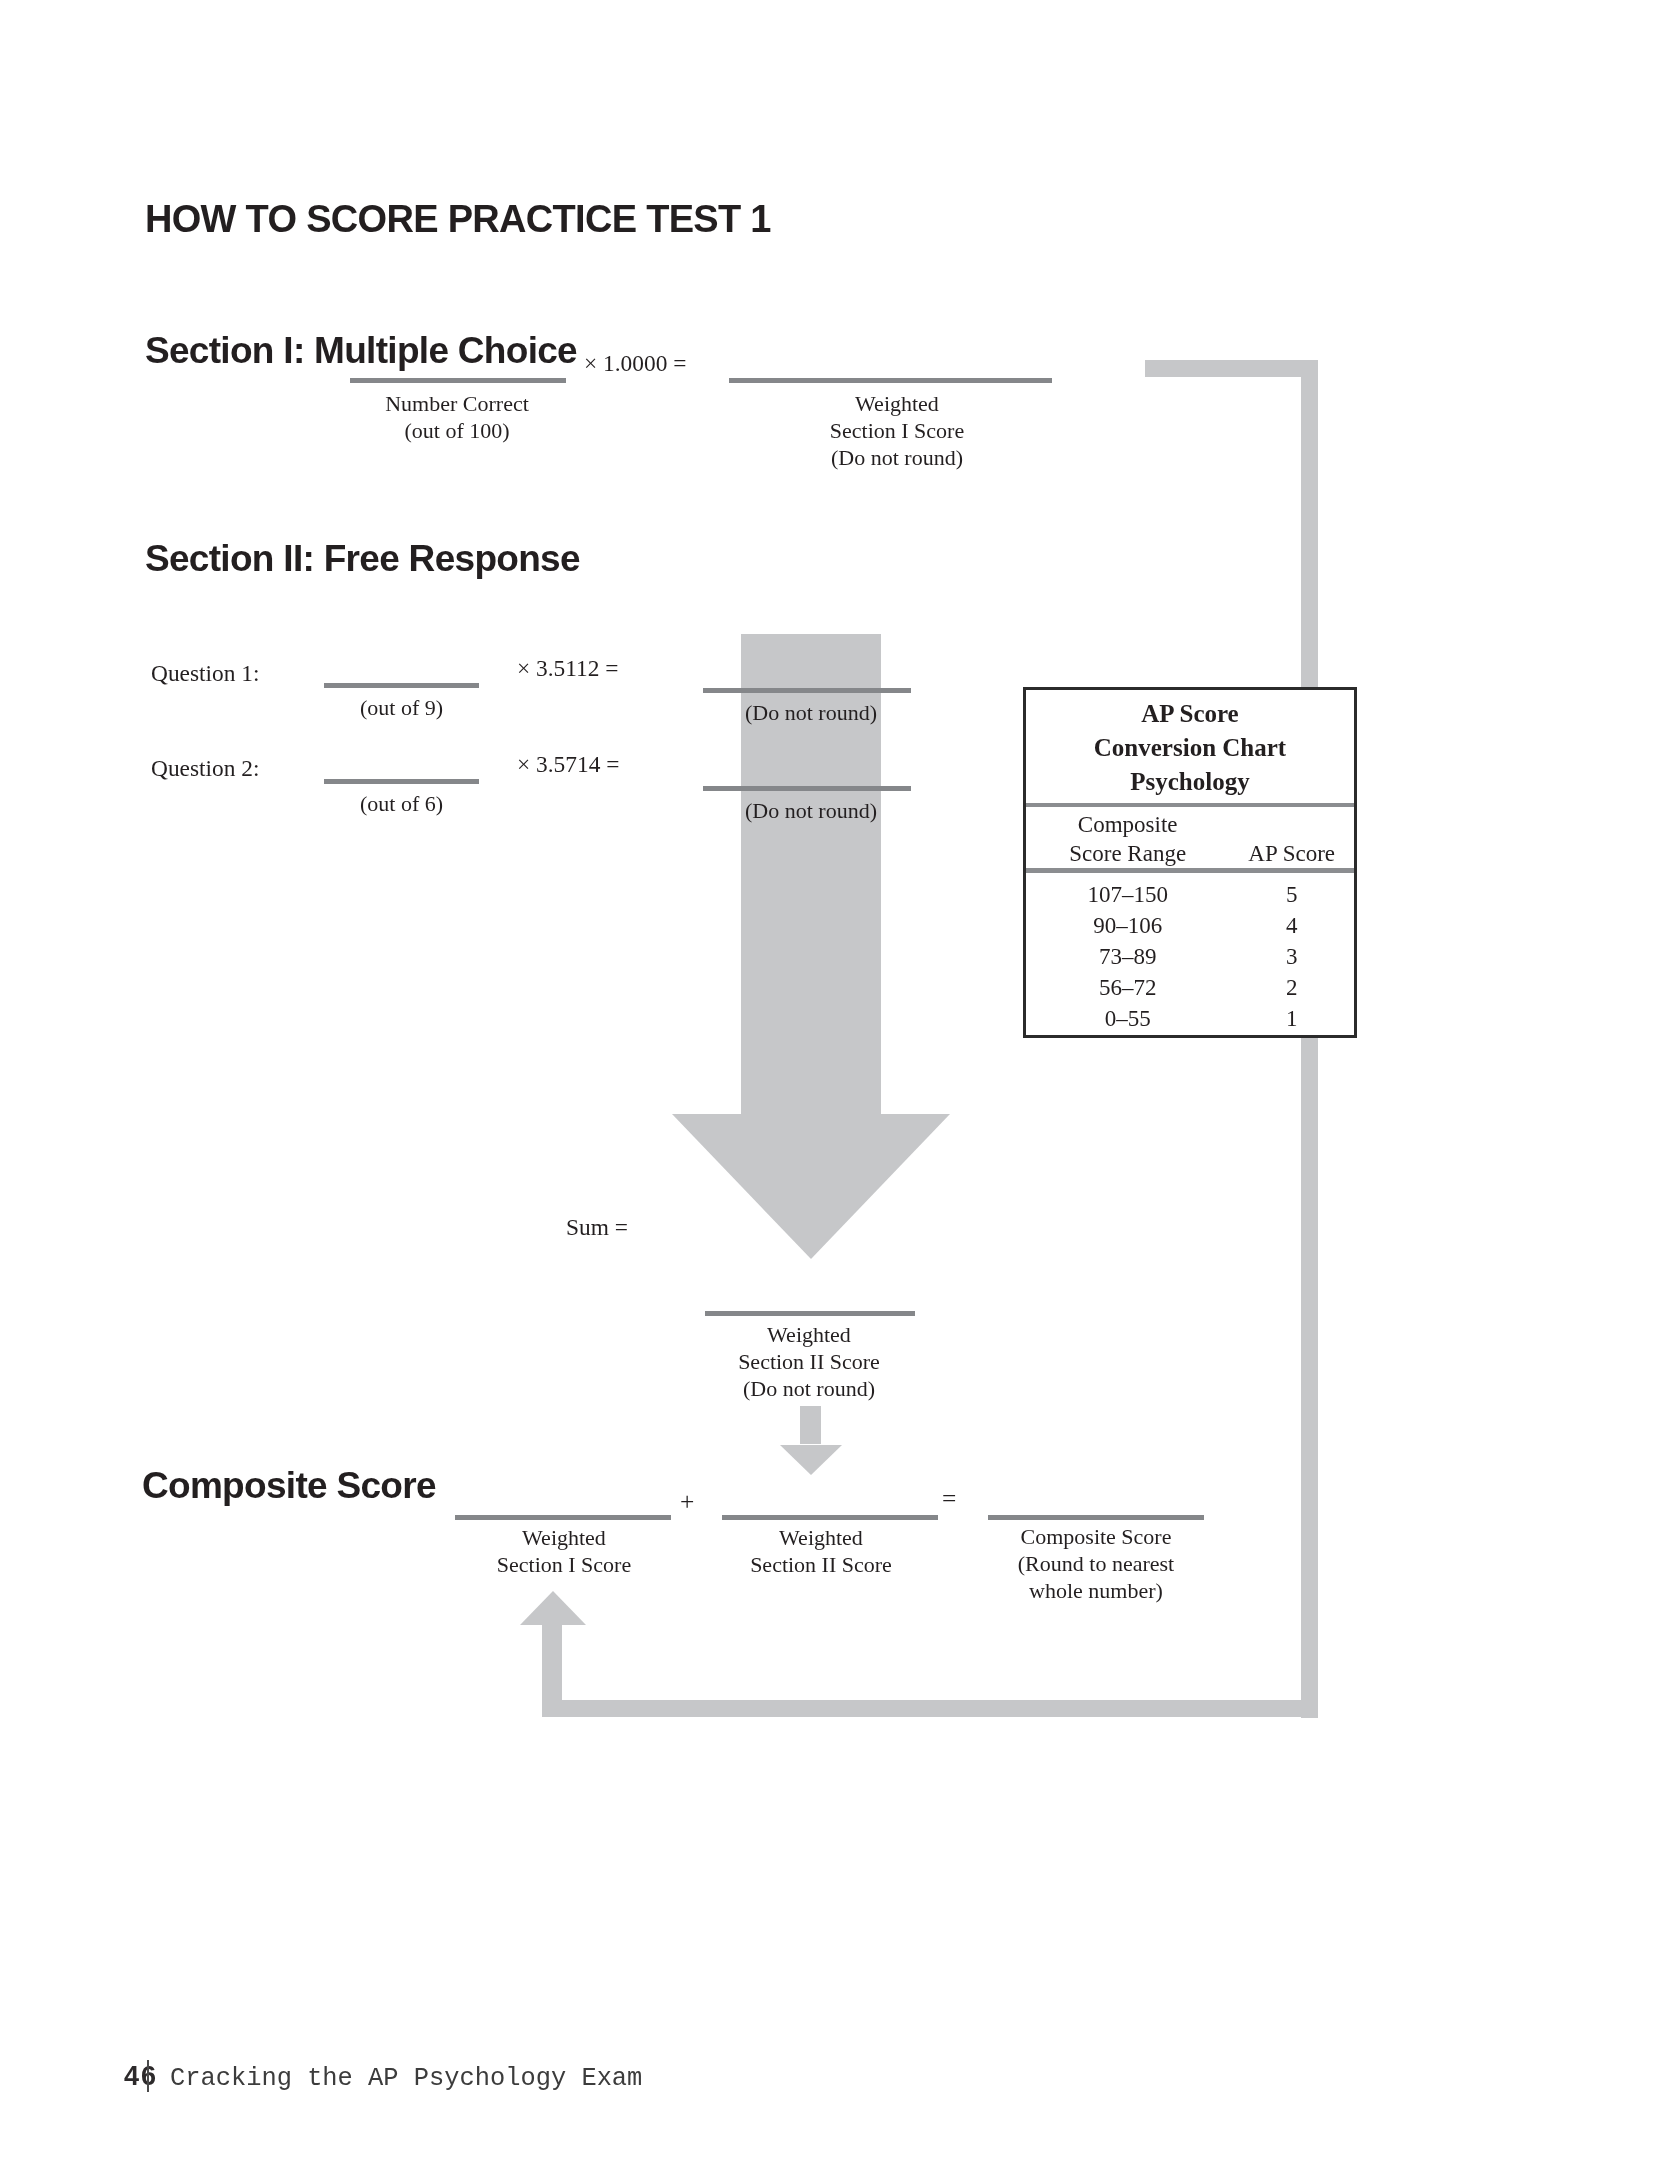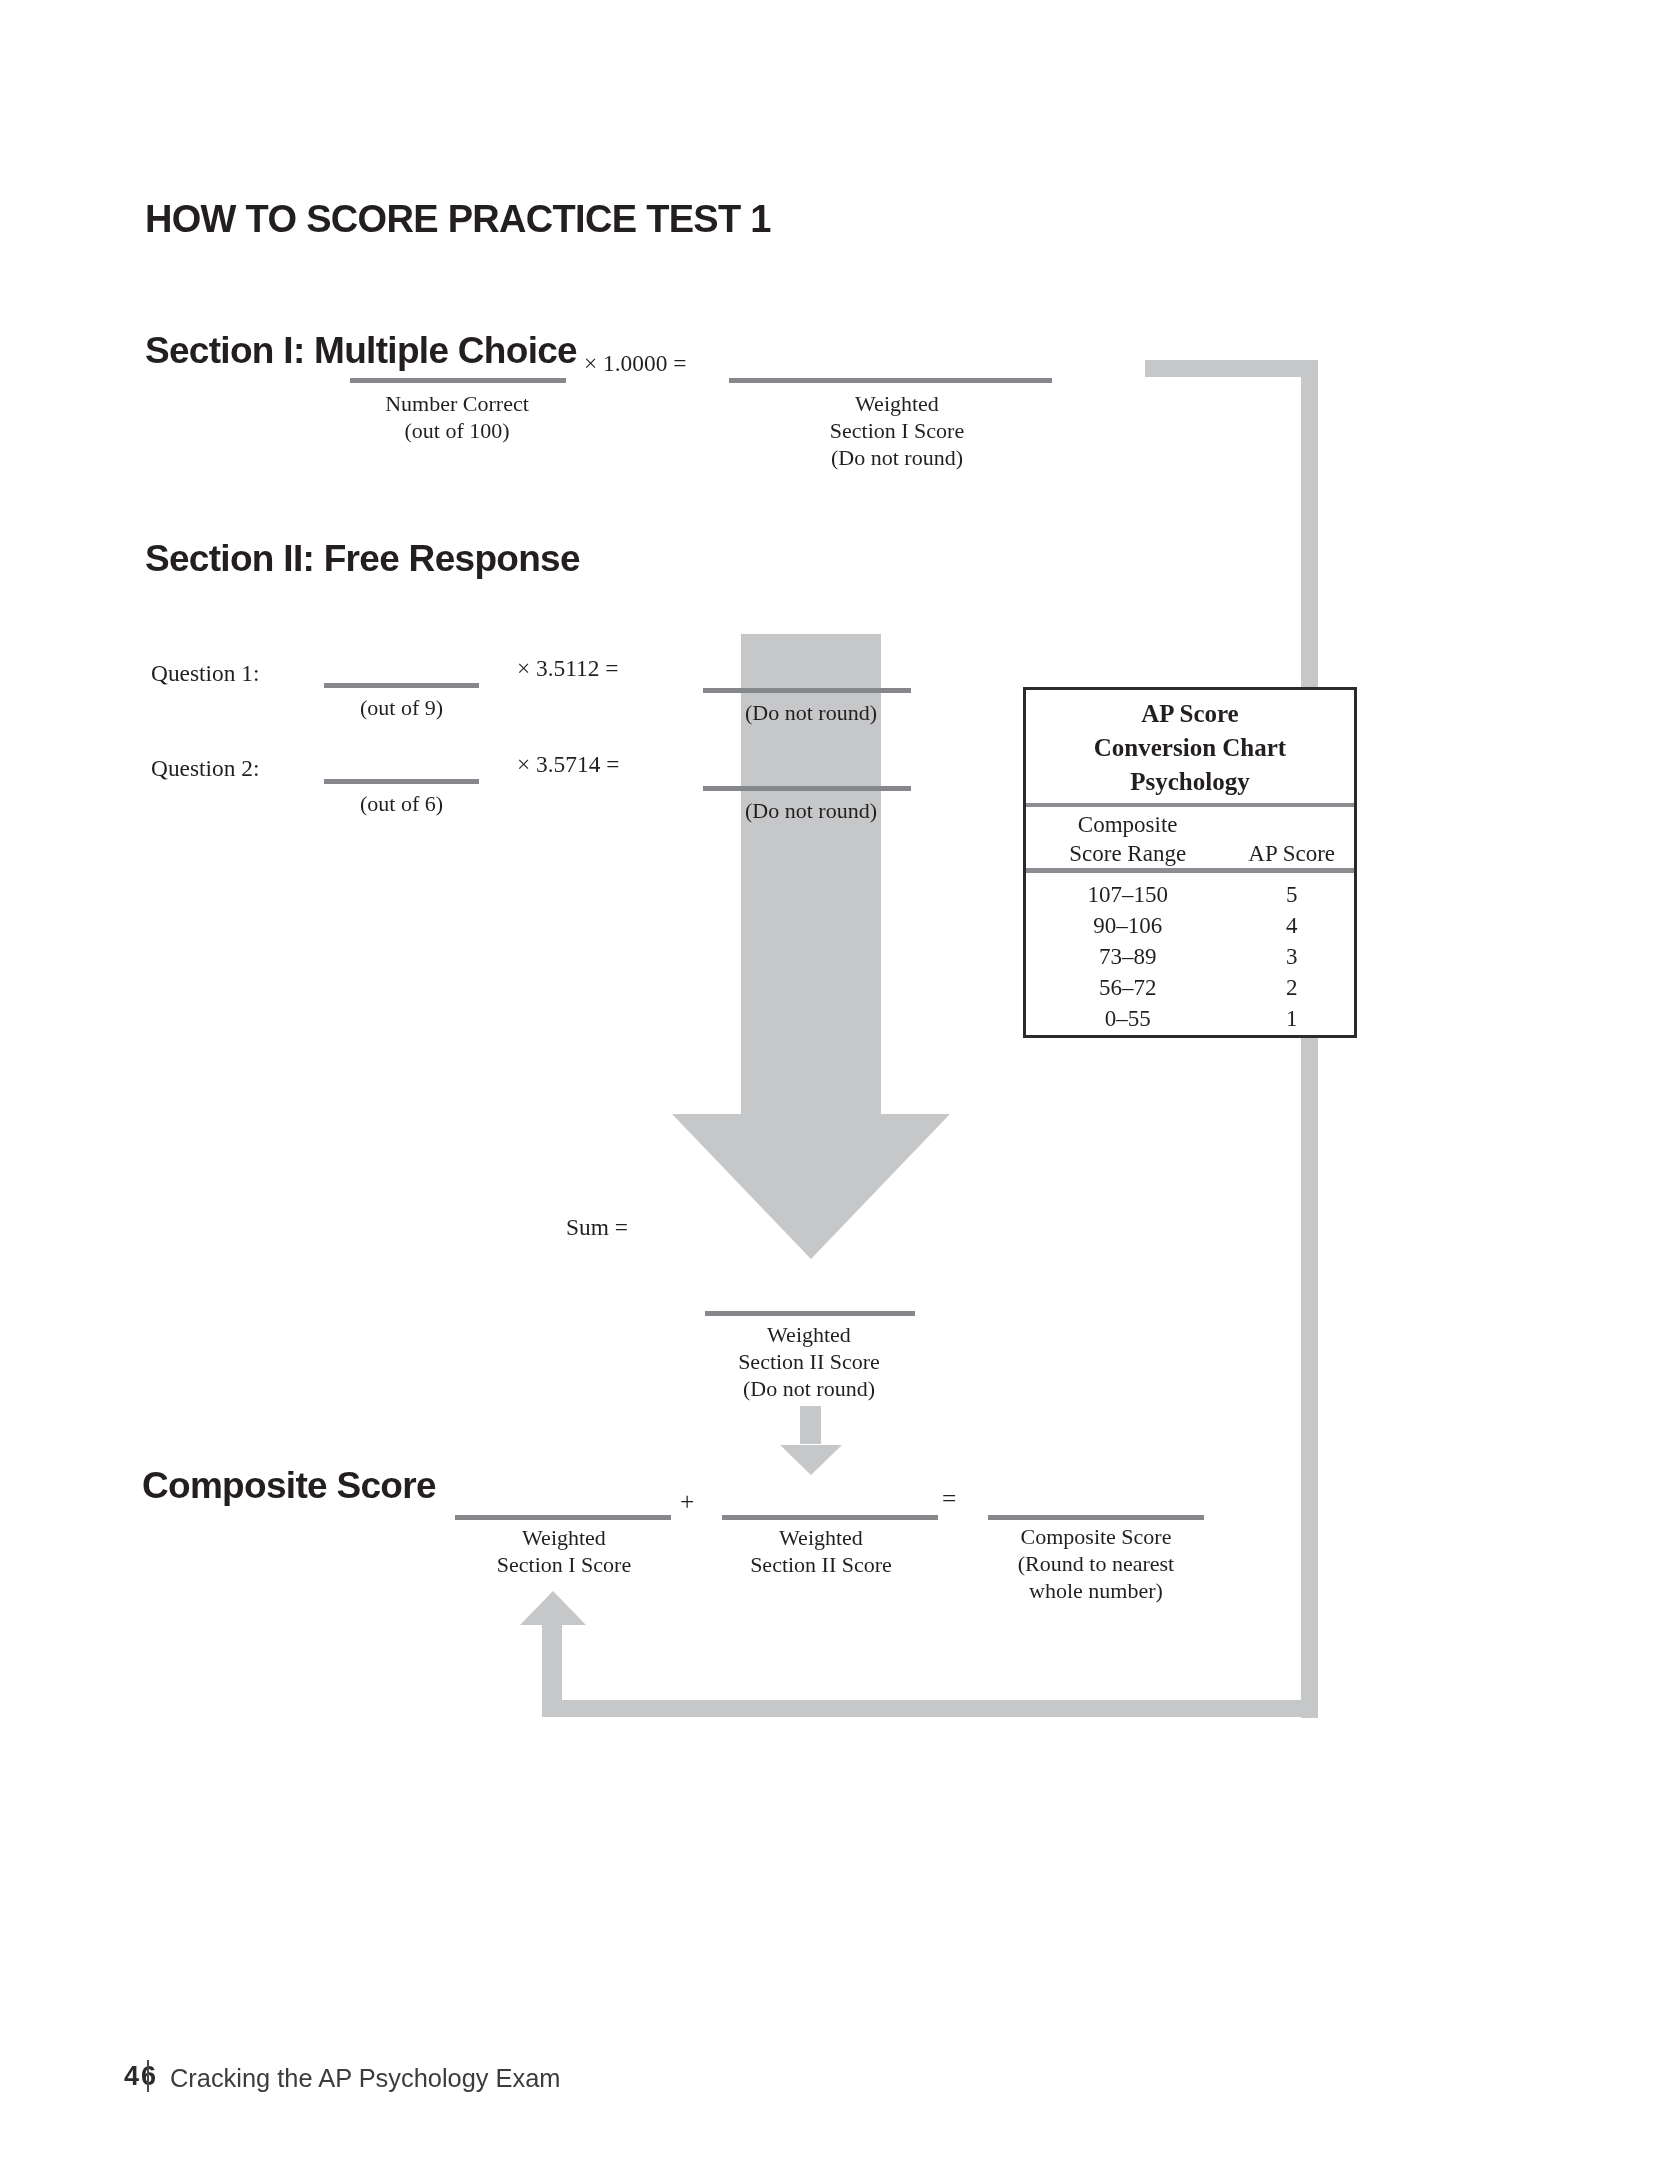--- a/index.html
+++ b/index.html
@@ -41,21 +41,21 @@
   .tbl-head .c1{width:62%;text-align:center;}
   .tbl-head .c2{width:38%;text-align:center;}
   .tbl-rows{padding-top:6px;}
   .tbl-row{display:flex;font-size:23px;line-height:31px;}
   .tbl-row .c1{width:62%;text-align:center;}
   .tbl-row .c2{width:38%;text-align:center;}
 
   
   .footer-num{font-family:"Liberation Sans", sans-serif;font-weight:bold;font-size:27px;
               letter-spacing:2px;color:#2d2a2b;margin-left:24px;}
-  .footer-title{font-family:Liberation Sans, sans-serif;font-size:25.4px;color:#3c3c3c;
+  .footer-title{font-family:Liberation Mono, monospace;font-size:25.4px;color:#3c3c3c;
                 letter-spacing:0px;white-space:nowrap;}
   .footer-divider{width:2px;height:32px;background:#4a4a4a;}
 
   .z1{z-index:1}.z3{z-index:3}
 </style>
 </head>
 <body>
 
 <div id="page">
 

